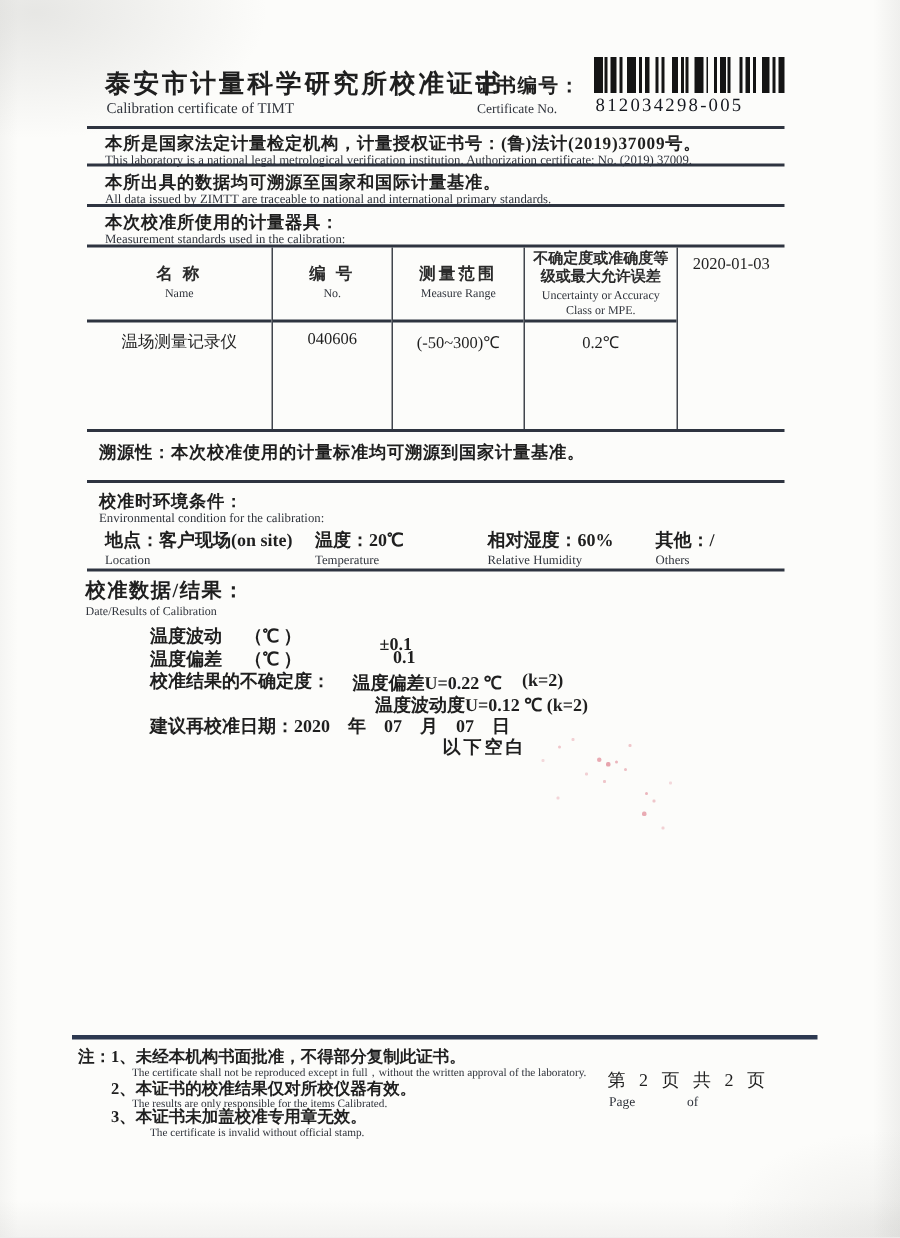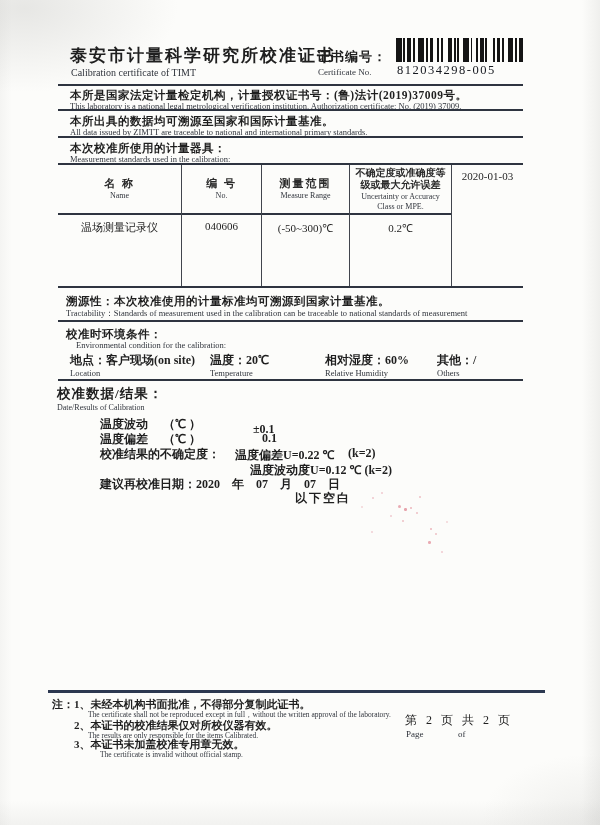--- a/index.html
+++ b/index.html
@@ -143,25 +143,24 @@
         <span class="enh">Uncertainty or Accuracy Class or MPE.</span>
       </div>
       <div class="td">0.2℃</div>
     </div>
     <div class="mcol" style="width:71px;">
       <div class="td">2020-01-03</div>
     </div>
   </div>
 
   <div class="abs cn b h-cn" style="left:66px;top:294px;">溯源性：本次校准使用的计量标准均可溯源到国家计量基准。</div>
-  <div class="abs en h-en" style="left:66px;top:308px;">Tractability：Standards of measurement used in the calibration can be traceable to national standards of measurement</div>
   <div class="sep" style="left:58px;top:320px;width:465px;height:1.5px;"></div>
 
   <div class="abs cn b h-cn" style="left:66px;top:327px;">校准时环境条件：</div>
-  <div class="abs en h-en" style="left:76px;top:340px;">Environmental condition for the calibration:</div>
+  <div class="abs en h-en" style="left:66px;top:340px;">Environmental condition for the calibration:</div>
 
   <div class="abs cn b val" style="left:70px;top:352px;">
     <span>地点：</span><span>客户现场(on site)</span>
   </div>
   <div class="abs en h-en" style="left:70px;top:368px;">Location</div>
 
   <div class="abs cn b val" style="left:210px;top:352px;">
     <span>温度：</span><span>20℃</span>
   </div>
   <div class="abs en h-en" style="left:210px;top:368px;">Temperature</div>

